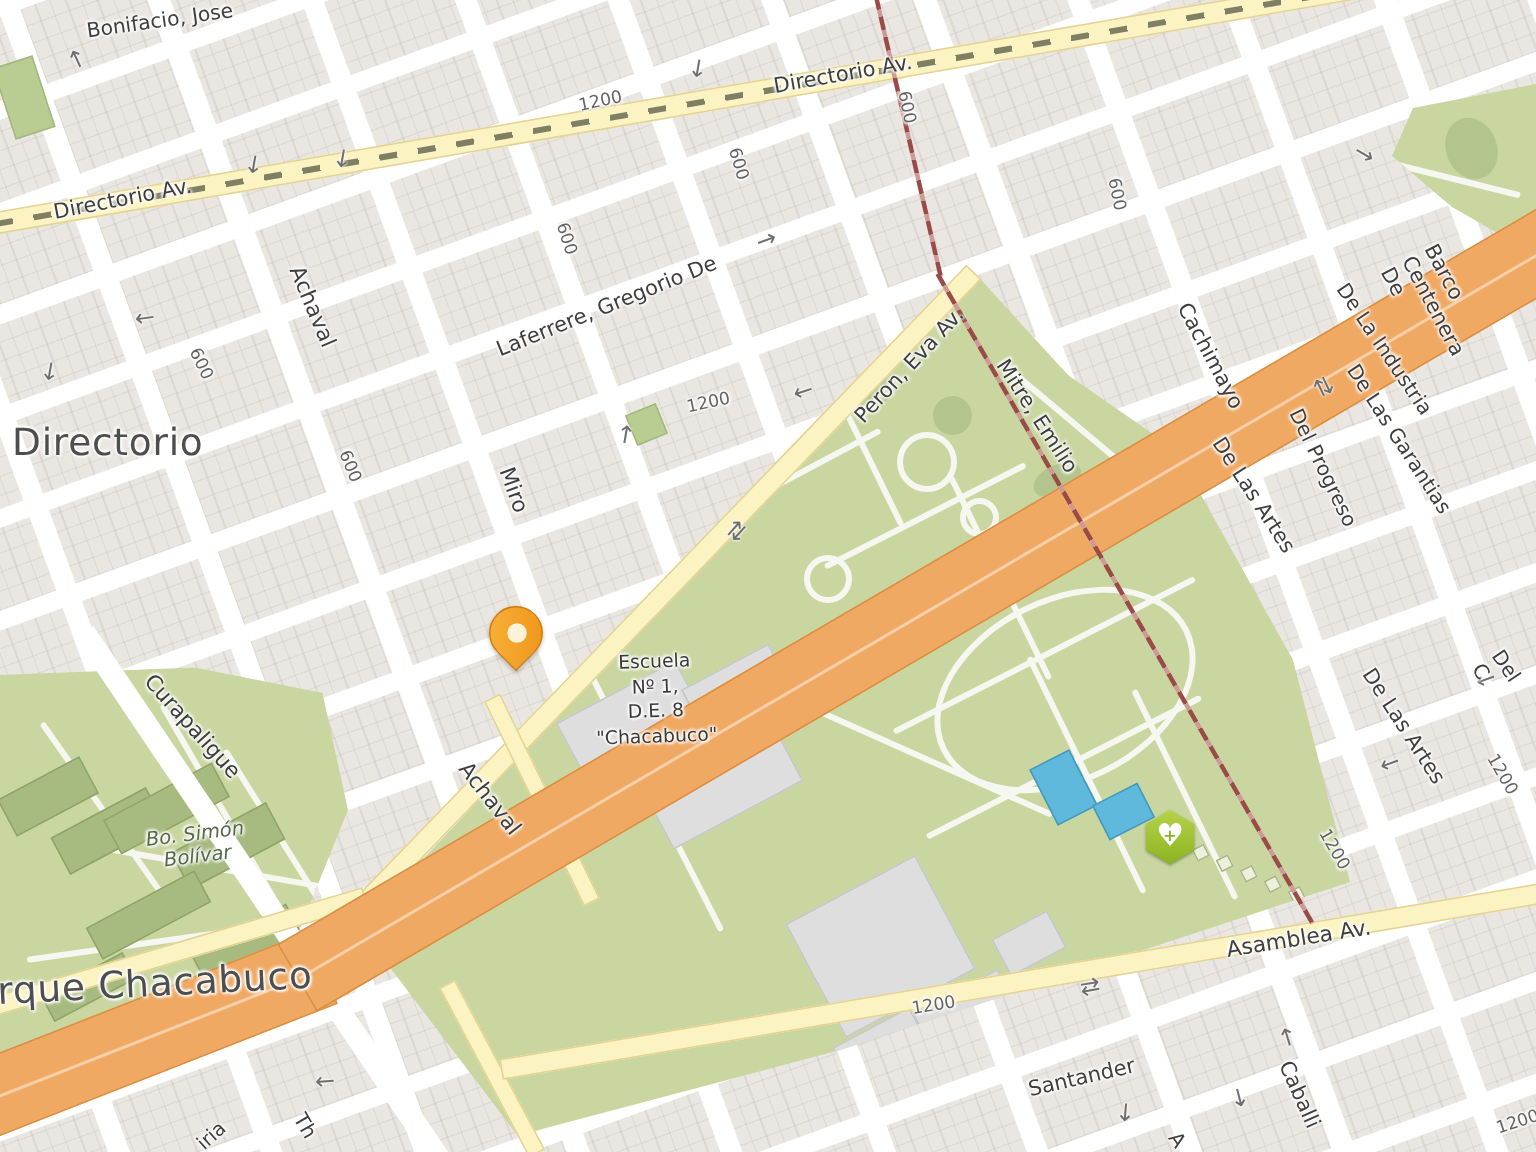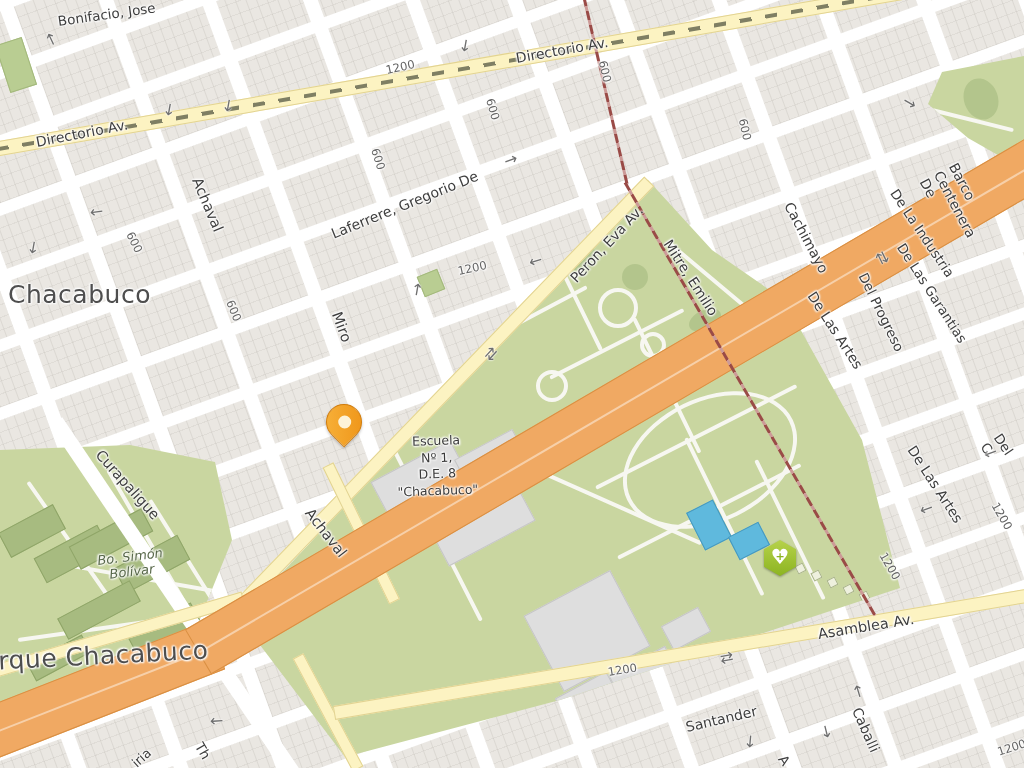--- a/index.html
+++ b/index.html
@@ -151,21 +151,21 @@
       <span class="lbl " style="left: 36px; top: 134px; font-size: 14px; transform: rotate(-11deg);">Directorio Av.</span>
       <span class="lbl num" style="left: 386px; top: 64px; font-size: 11.5px; transform: rotate(-12deg);">1200</span>
       <span class="lbl " style="left: 516px; top: 50px; font-size: 14px; transform: rotate(-10deg);">Directorio Av.</span>
       <span class="lbl num" style="left: 489px; top: 92px; font-size: 11.5px; transform: rotate(74deg);">600</span>
       <span class="lbl num" style="left: 602px; top: 54px; font-size: 11.5px; transform: rotate(78deg);">600</span>
       <span class="lbl num" style="left: 742px; top: 112px; font-size: 11.5px; transform: rotate(78deg);">600</span>
       <span class="lbl num" style="left: 374px; top: 142px; font-size: 11.5px; transform: rotate(72deg);">600</span>
       <span class="lbl " style="left: 196px; top: 170px; font-size: 14.5px; transform: rotate(67deg);">Achaval</span>
       <span class="lbl " style="left: 332px; top: 226px; font-size: 14px; transform: rotate(-22deg);">Laferrere, Gregorio De</span>
       <span class="lbl num" style="left: 129px; top: 226px; font-size: 11.5px; transform: rotate(64deg);">600</span>
-      <span class="lbl area" style="left: 8px; top: 280px; font-size: 25px; transform: rotate(0deg);">Chacabuco</span>
+      <span class="lbl area" style="left: 8px; top: 280px; font-size: 25px; transform: rotate(0deg);">Directorio</span>
       <span class="lbl num" style="left: 229px; top: 294px; font-size: 11.5px; transform: rotate(68deg);">600</span>
       <span class="lbl " style="left: 336px; top: 304px; font-size: 14.5px; transform: rotate(70deg);">Miro</span>
       <span class="lbl num" style="left: 458px; top: 265px; font-size: 11.5px; transform: rotate(-12deg);">1200</span>
       <span class="lbl " style="left: 573px; top: 272px; font-size: 14px; transform: rotate(-47deg);">Peron, Eva Av.</span>
       <span class="lbl " style="left: 667px; top: 233px; font-size: 14px; transform: rotate(57deg);">Mitre, Emilio</span>
       <span class="lbl " style="left: 788px; top: 195px; font-size: 14px; transform: rotate(62deg);">Cachimayo</span>
       <span class="lbl " style="left: 938px; top: 147px; font-size: 14px; transform: rotate(62deg);">Barco Centenera De</span>
       <span class="lbl " style="left: 893px; top: 183px; font-size: 13.5px; transform: rotate(56deg);">De La Industria</span>
       <span class="lbl " style="left: 900px; top: 237px; font-size: 13.5px; transform: rotate(57deg);">De Las Garantias</span>
       <span class="lbl " style="left: 862px; top: 266px; font-size: 13.5px; transform: rotate(64deg);">Del Progreso</span>

